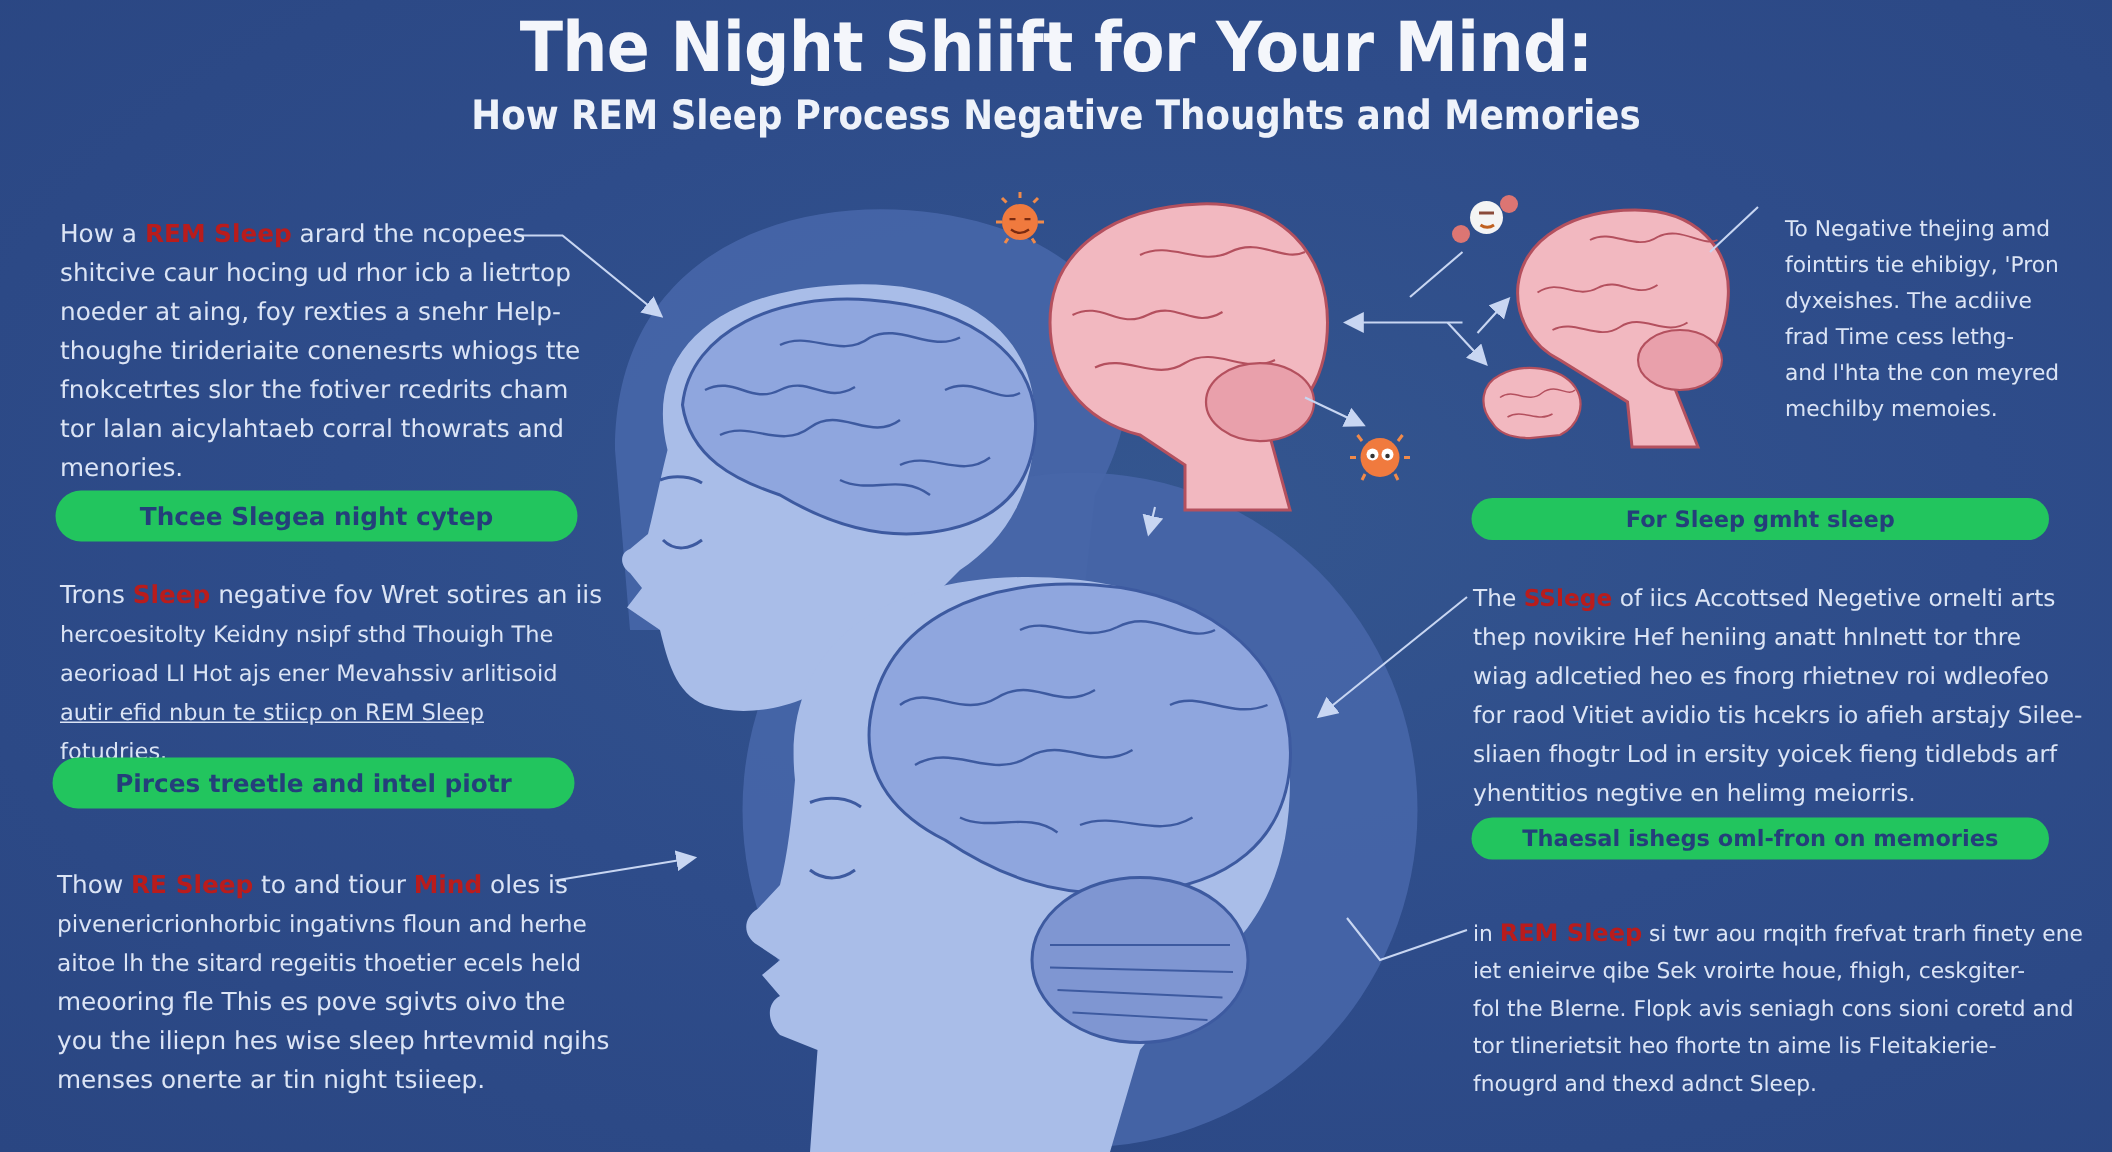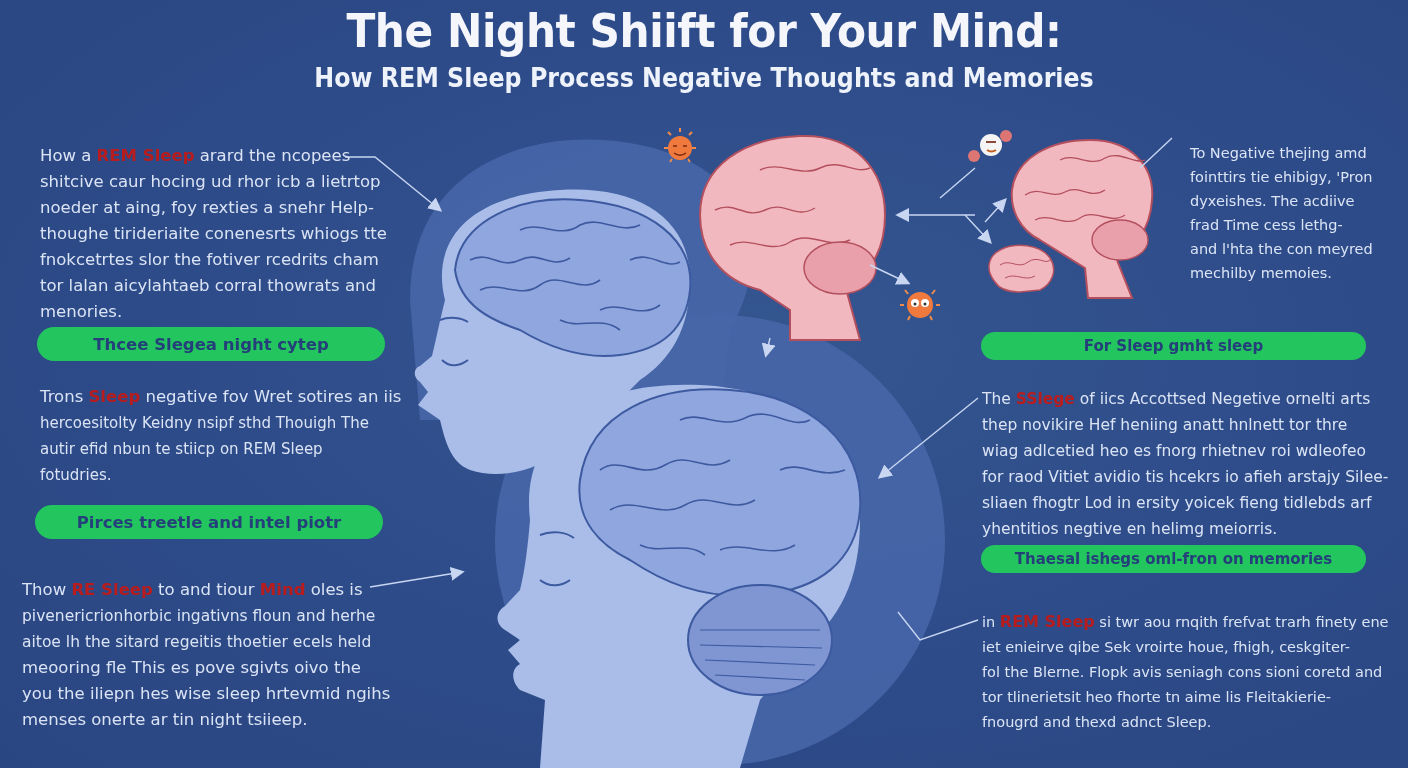--- a/index.html
+++ b/index.html
@@ -135,27 +135,28 @@
   <span class="line">fnokcetrtes slor the fotiver rcedrits cham</span>
   <span class="line">tor lalan aicylahtaeb corral thowrats and</span>
   <span class="line">menories.</span>
 </div>
 
 <div class="pill" style="left:37px; top:327px; width:348px;">Thcee Slegea night cytep</div>
 
 <div class="para" style="left:40px; top:384px;">
   <span class="line"><span>Trons </span><b>Sleep</b><span> negative fov Wret sotires an iis</span></span>
   <span class="line" style="font-size:15px;">hercoesitolty Keidny nsipf sthd Thouigh The</span>
-  <span class="line" style="font-size:15px;">autir efid nbun te stiicp on REM Sleep</span>
+  <span class="line" style="font-size:15px;">aeorioad LI Hot ajs ener Mevahssiv arlitisoid</span>
+  <span class="line" style="font-size:15px;text-decoration:underline;">autir efid nbun te stiicp on REM Sleep</span>
   <span class="line" style="font-size:15px;">fotudries.</span>
 </div>
 
 <div class="pill" style="left:35px; top:505px; width:348px;">Pirces treetle and intel piotr</div>
 
-<div class="para" style="left:22px; top:577px;">
+<div class="para" style="left:38px; top:577px;">
   <span class="line"><span>Thow </span><b>RE Sleep</b><span> to and tiour </span><b>Mind</b><span> oles is</span></span>
   <span class="line" style="font-size:15.5px;">pivenericrionhorbic ingativns floun and herhe</span>
   <span class="line" style="font-size:15.5px;">aitoe lh the sitard regeitis thoetier ecels held</span>
   <span class="line">meooring fle This es pove sgivts oivo the</span>
   <span class="line">you the iliepn hes wise sleep hrtevmid ngihs</span>
   <span class="line">menses onerte ar tin night tsiieep.</span>
 </div>
 
 <div class="para" style="left:1190px; top:141px; font-size:14.5px; line-height:24px;">
   <span class="line">To Negative thejing amd</span>

